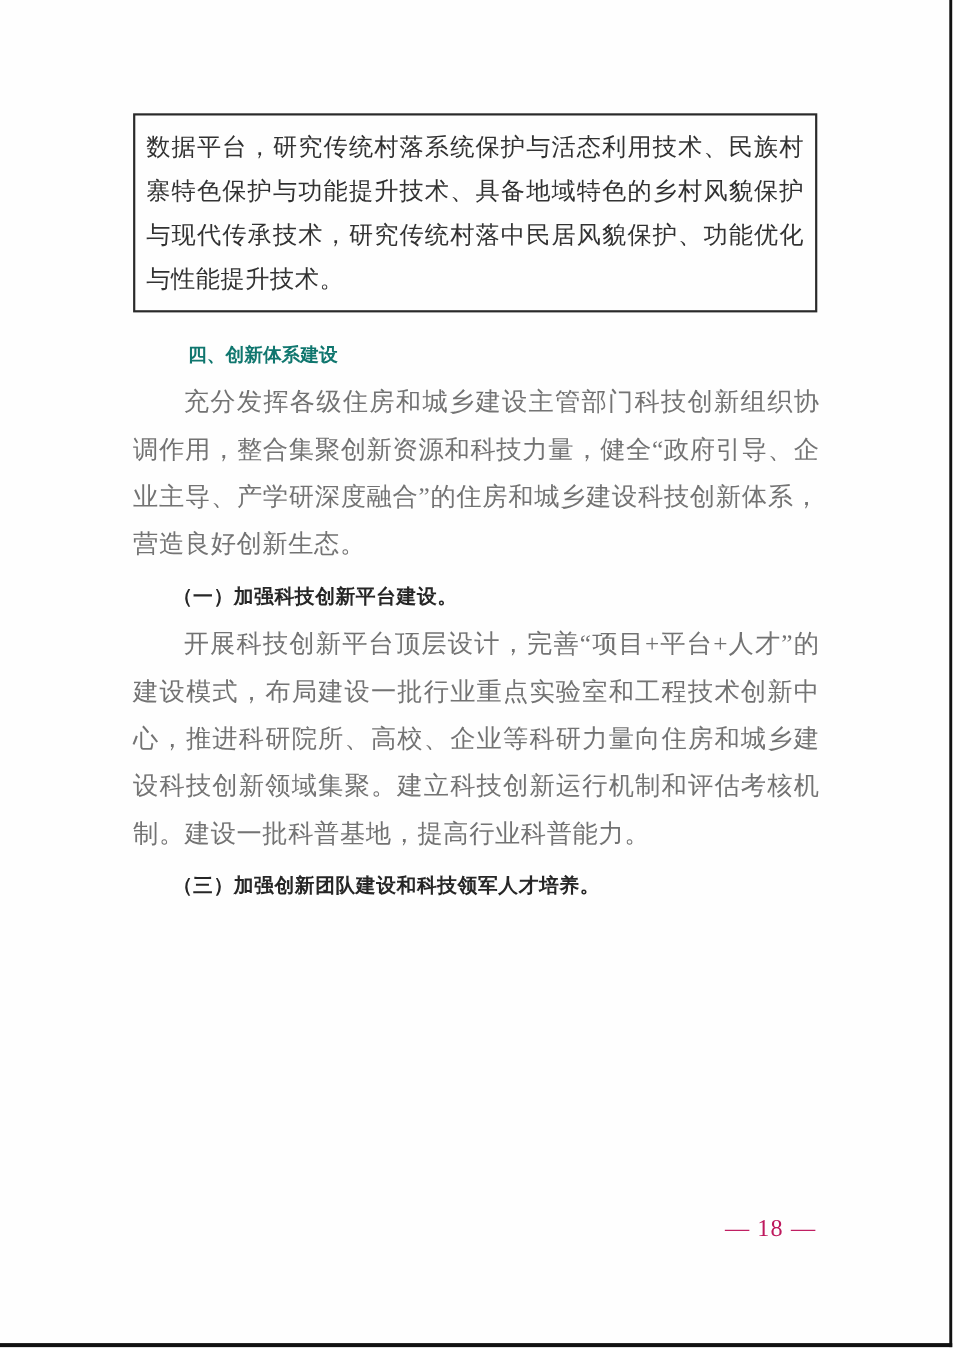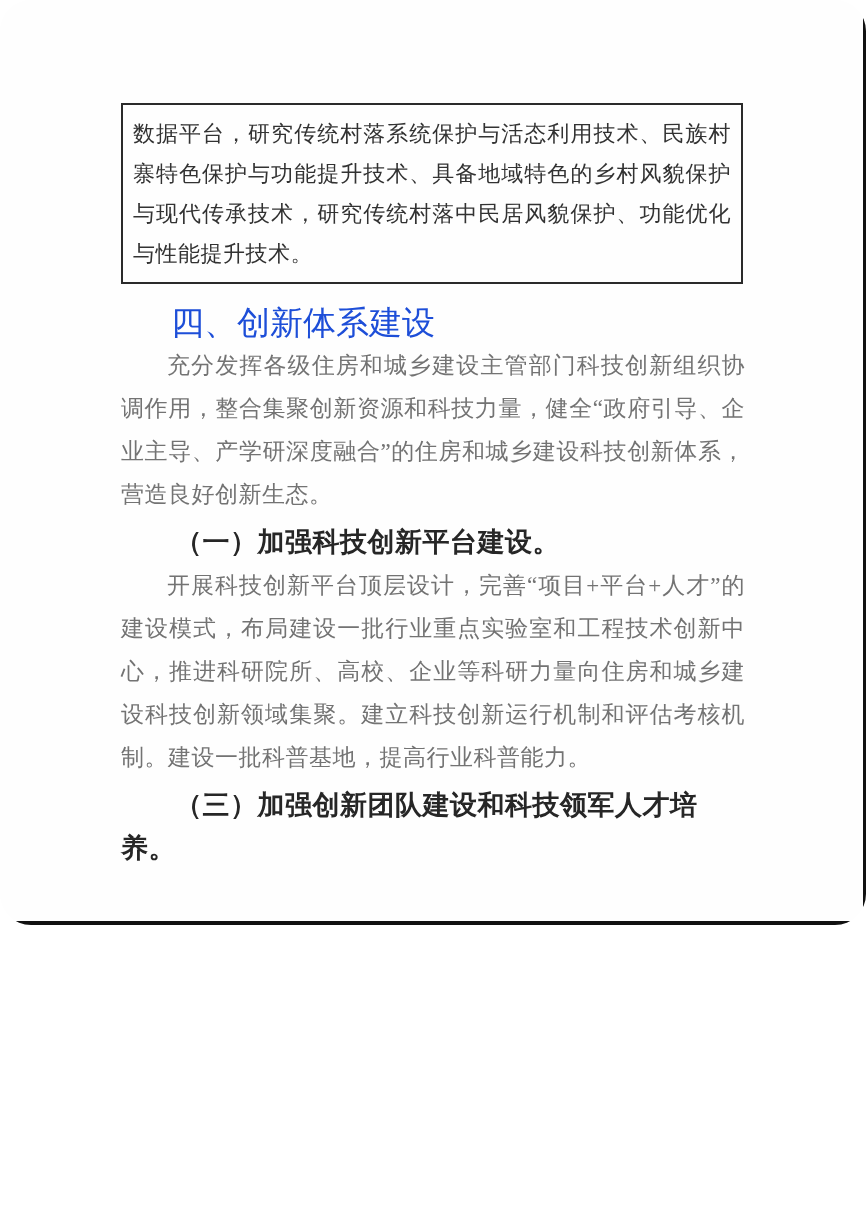--- a/index.html
+++ b/index.html
@@ -3,26 +3,25 @@
 <meta charset="utf-8">
 <style>
   html, body {
     margin: 0;
     padding: 0;
     background: #ffffff;
   }
   .page {
     position: relative;
     width: 866px;
-    height: 925px;
+    height: 1225px;
     background: #fefefe;
     overflow: hidden;
     font-family: "Liberation Serif", "DejaVu Serif", serif;
     color: #2e2e2e;
-    border-radius: 31px;
   }
   
   .edge-right {
     position: absolute;
     top: 0; right: 0;
     width: 3px; height: 100%;
     background: #111;
   }
   .edge-bottom {
     position: absolute;
@@ -48,38 +47,38 @@
     line-height: 40px;
     letter-spacing: 0.5px;
     text-align: justify;
     text-justify: inter-ideograph;
     color: #323232;
   }
   .chapter-heading {
     margin: 17px 0 0 0;
     padding-left: 50px;
     font-family: "Liberation Sans", "DejaVu Sans", sans-serif;
-    font-weight: normal;
-    font-size: 33px;
+    font-weight: bold;
+    font-size: 17px;
     line-height: 43px;
-    color: #1d4ed8;
+    color: #0f766e;
   }
   .body-para {
     margin: 0;
     font-size: 23px;
     line-height: 43px;
     letter-spacing: 0.5px;
     text-indent: 2em;
     text-align: justify;
     text-justify: inter-ideograph;
     color: #737373;
   }
   .sub-heading {
     margin: 5px 0 0 0;
-    font-size: 27px;
+    font-size: 18px;
     line-height: 43px;
     letter-spacing: 0.5px;
     text-indent: 2em;
     font-weight: bold;
     color: #262626;
   }
   .page-number {
     position: absolute;
     top: 1102px;
     right: 124px;

